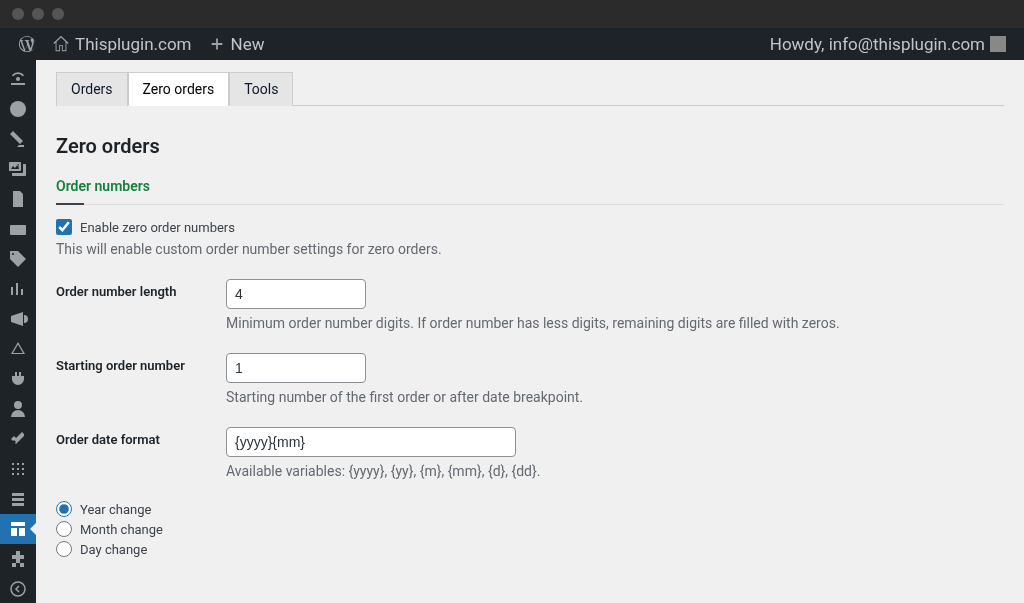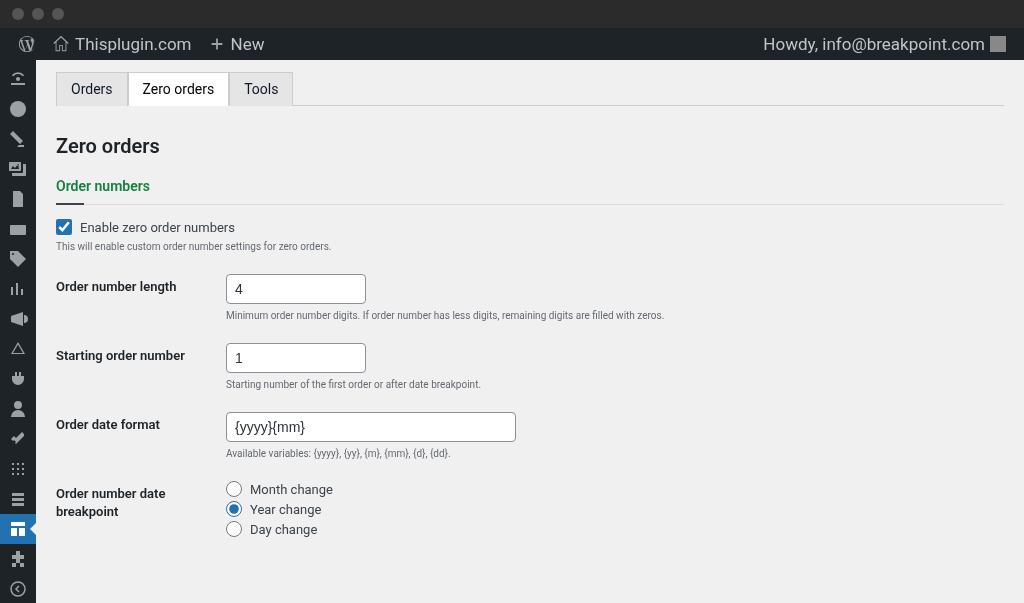--- a/index.html
+++ b/index.html
@@ -44,21 +44,21 @@
     
     .check-wrap { display: flex; align-items: center; gap: 8px; margin-bottom: 6px; }
     input[type=checkbox] { width: 16px; height: 16px; accent-color: #2271b1; }
     input[type=radio] { width: 16px; height: 16px; accent-color: #2271b1; }
     .radio-wrap { display: flex; align-items: center; gap: 8px; margin-bottom: 4px; }
     
     input[type=text], input[type=number] { border: 1px solid #8c8f94; border-radius: 4px; padding: 3px 8px; font-size: 14px; background: #fff; color: #2c3338; height: 30px; }
     .small-input { width: 140px; }
     .regular-input { width: 290px; }
     
-    .description { color: #646970; font-size: 10px; margin-top: 6px; }
+    .description { color: #646970; font-size: 14px; margin-top: 6px; }
   </style>
 </head>
 <body>
 
 <div class="window-chrome">
   <div class="chrome-dot"></div>
   <div class="chrome-dot"></div>
   <div class="chrome-dot"></div>
 </div>
 
@@ -77,21 +77,21 @@
     </div>
     <div class="admin-item">
       <svg viewBox="0 0 20 20">
           <path d="M11 4H9v5H4v2h5v5h2v-5h5V9h-5V4z"></path>
         </svg>
       <span>New</span>
     </div>
   </div>
   <div class="admin-bar-right">
     <div class="admin-item">
-      <span>Howdy, info@breakpoint.com</span>
+      <span>Howdy, info@thisplugin.com</span>
       <span class="avatar"></span>
     </div>
   </div>
 </div>
 
 <div class="layout">
   <div class="sidebar">
     <div class="sidebar-icon">
         <svg viewBox="0 0 20 20">
           <path d="M3.8 6.2a8 8 0 0112.4 0l-1.5 1A6 6 0 005.3 7.2l-1.5-1zM10 12a2 2 0 110-4 2 2 0 010 4zm-7 2h14v2H3v-2z"></path>
@@ -226,31 +226,30 @@
 
       <div class="form-row">
         <div class="form-label">Order date format</div>
         <div class="form-value">
           <input type="text" class="regular-input" value="{yyyy}{mm}" style="">
           <div class="description">Available variables: {yyyy}, {yy}, {m}, {mm}, {d}, {dd}.</div>
         </div>
       </div>
 
       <div class="form-row">
-        <div class="form-label">Order number date breakpoint</div>
-        <div class="form-value">
+        <div class="form-value">
+          <div class="radio-wrap">
+            <input type="radio" name="bp" checked="" style="">
+            <span>Year change</span>
+          </div>
           <div class="radio-wrap">
             <input type="radio" name="bp" style="">
             <span>Month change</span>
           </div>
           <div class="radio-wrap">
-            <input type="radio" name="bp" checked="" style="">
-            <span>Year change</span>
-          </div>
-          <div class="radio-wrap">
             <input type="radio" name="bp" style="">
             <span>Day change</span>
           </div>
 
         </div>
       </div>
 
     </div>
   </div>
 </div>

